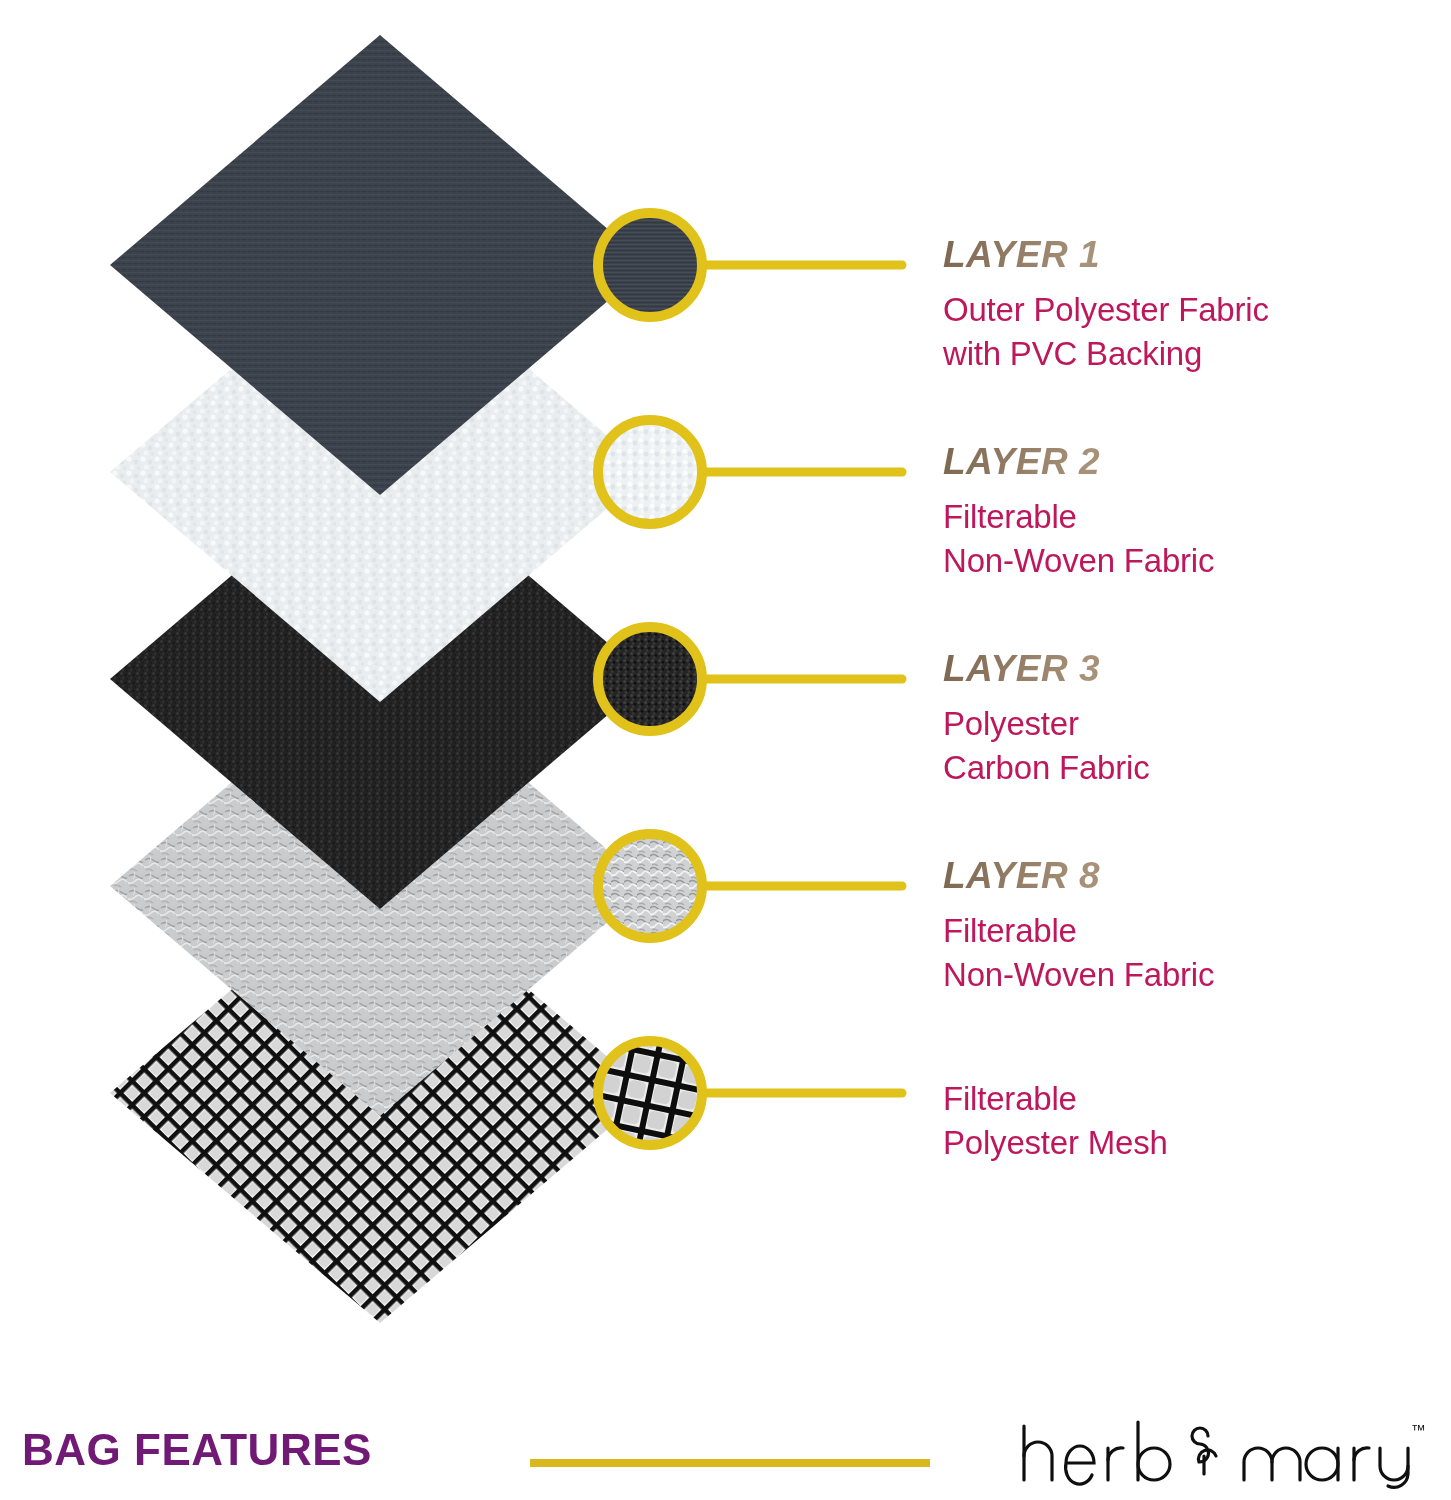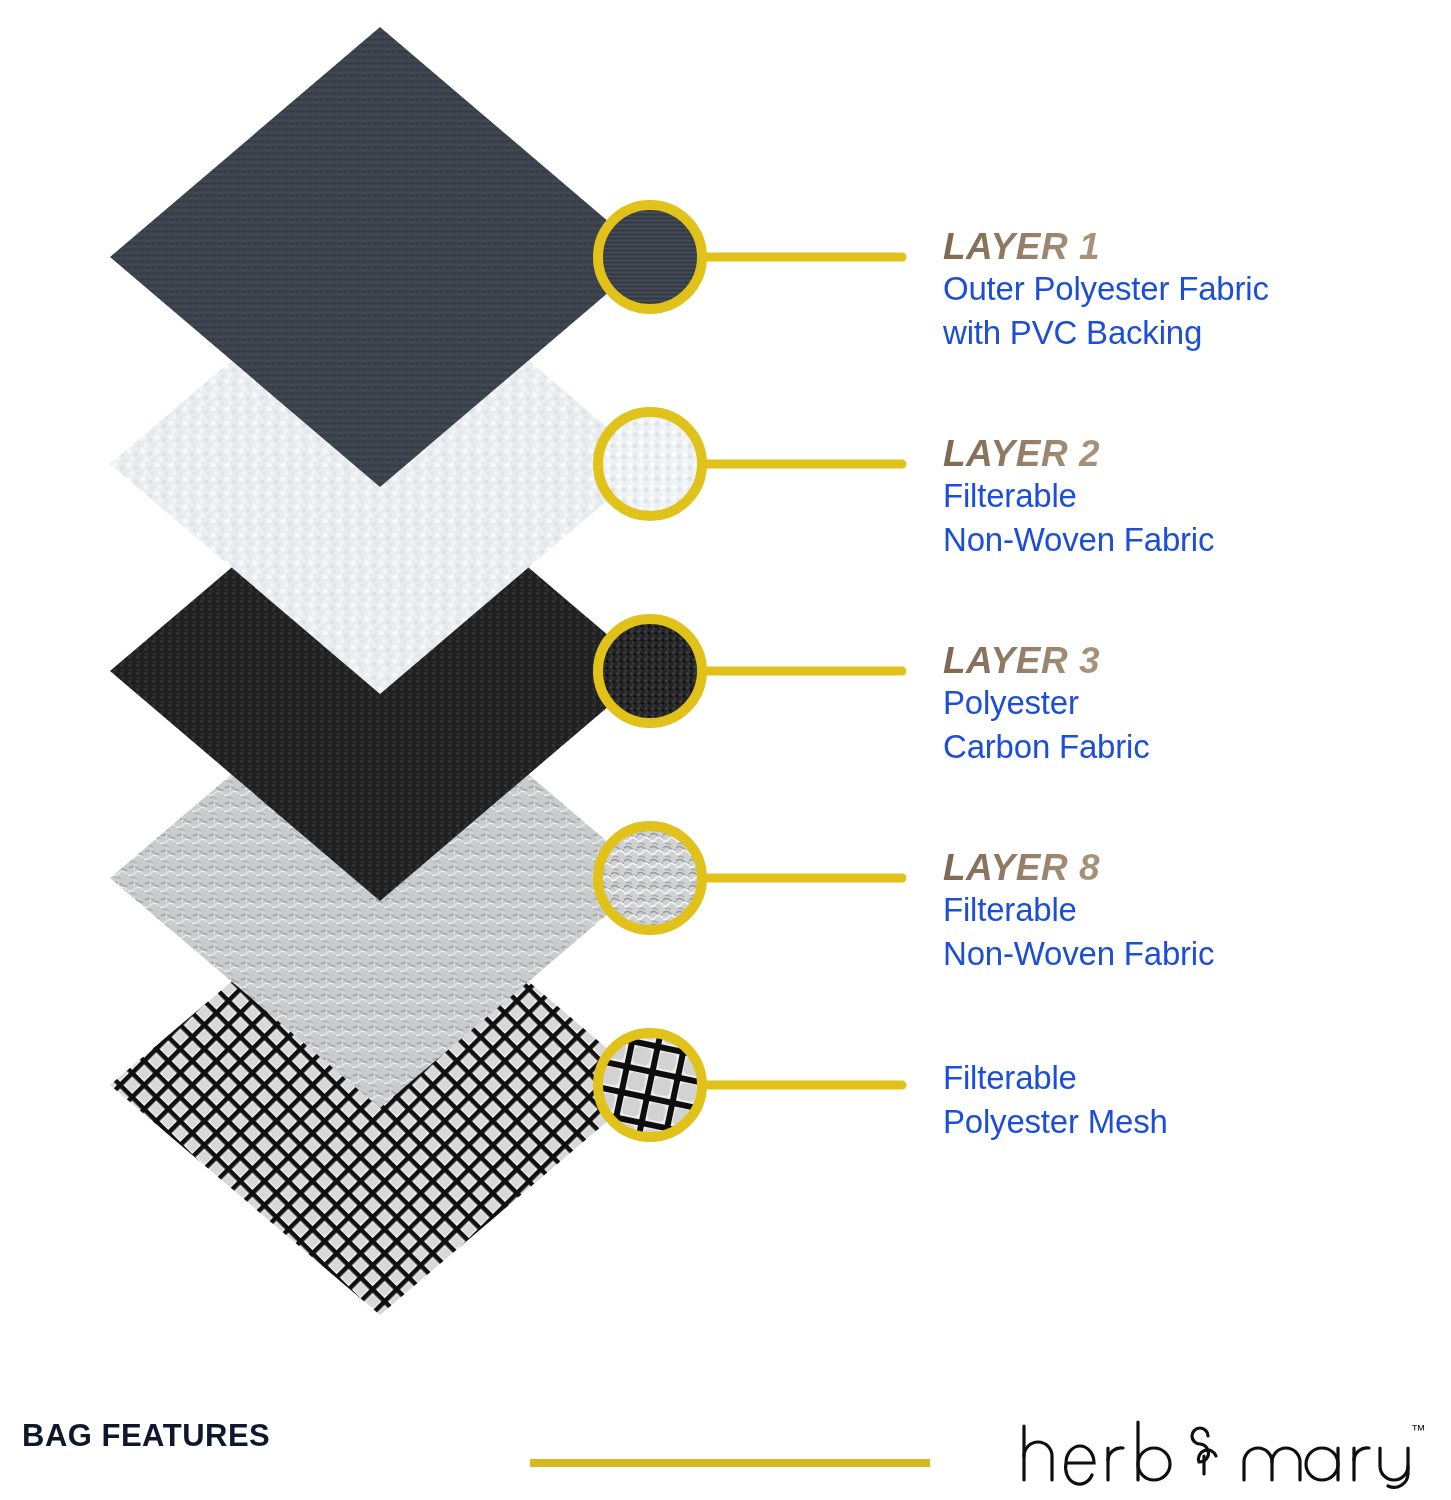--- a/index.html
+++ b/index.html
@@ -5,21 +5,21 @@
   * { margin:0; padding:0; box-sizing:border-box; }
   html, body {
     width:1451px; height:1500px;
     background:#ffffff;
     font-family:"Liberation Sans", sans-serif;
     overflow:hidden;
   }
   #root { position:relative; width:1451px; height:1500px; background:#fff; }
 
   
-  #diagram { position:absolute; left:0; top:0; width:1451px; height:1390px; }
+  #diagram { position:absolute; left:0; top:8px; width:1451px; height:1390px; }
   #layers-svg { position:absolute; left:0; top:0; width:1451px; height:1390px; }
 
   
   .callout-text {
     position:absolute;
     left:943px;
     width:420px;
   }
   .layer-title {
     font-size:37px;
@@ -28,37 +28,38 @@
     letter-spacing:0.5px;
     color:#8A7357;
     background:linear-gradient(100deg,#7d6750 0%,#a8927a 35%,#8a7357 60%,#6e5a44 100%);
     -webkit-background-clip:text;
     background-clip:text;
     -webkit-text-fill-color:transparent;
     line-height:1.05;
     white-space:nowrap;
   }
   .layer-desc {
+    margin-top:13px;
     font-size:33px;
     line-height:1.33;
-    color:#1d4ed8;
+    color:#be185d;
     font-weight:normal;
     white-space:pre-line;
     letter-spacing:-0.2px;
   }
 
   
   #footer { position:absolute; left:0; top:1390px; width:1451px; height:110px; }
   #bag-features {
     position:absolute;
-    left:22px; top:30px;
-    font-size:31px;
+    left:22px; top:38px;
+    font-size:44px;
     font-weight:bold;
     letter-spacing:0.5px;
-    color:#0f172a;
+    color:#701a75;
     line-height:1;
   }
   #footer-rule {
     position:absolute;
     left:530px; top:69px;
     width:400px; height:8px;
     background:#D9B81E;
   }
   #brand-logo {
     position:absolute;

